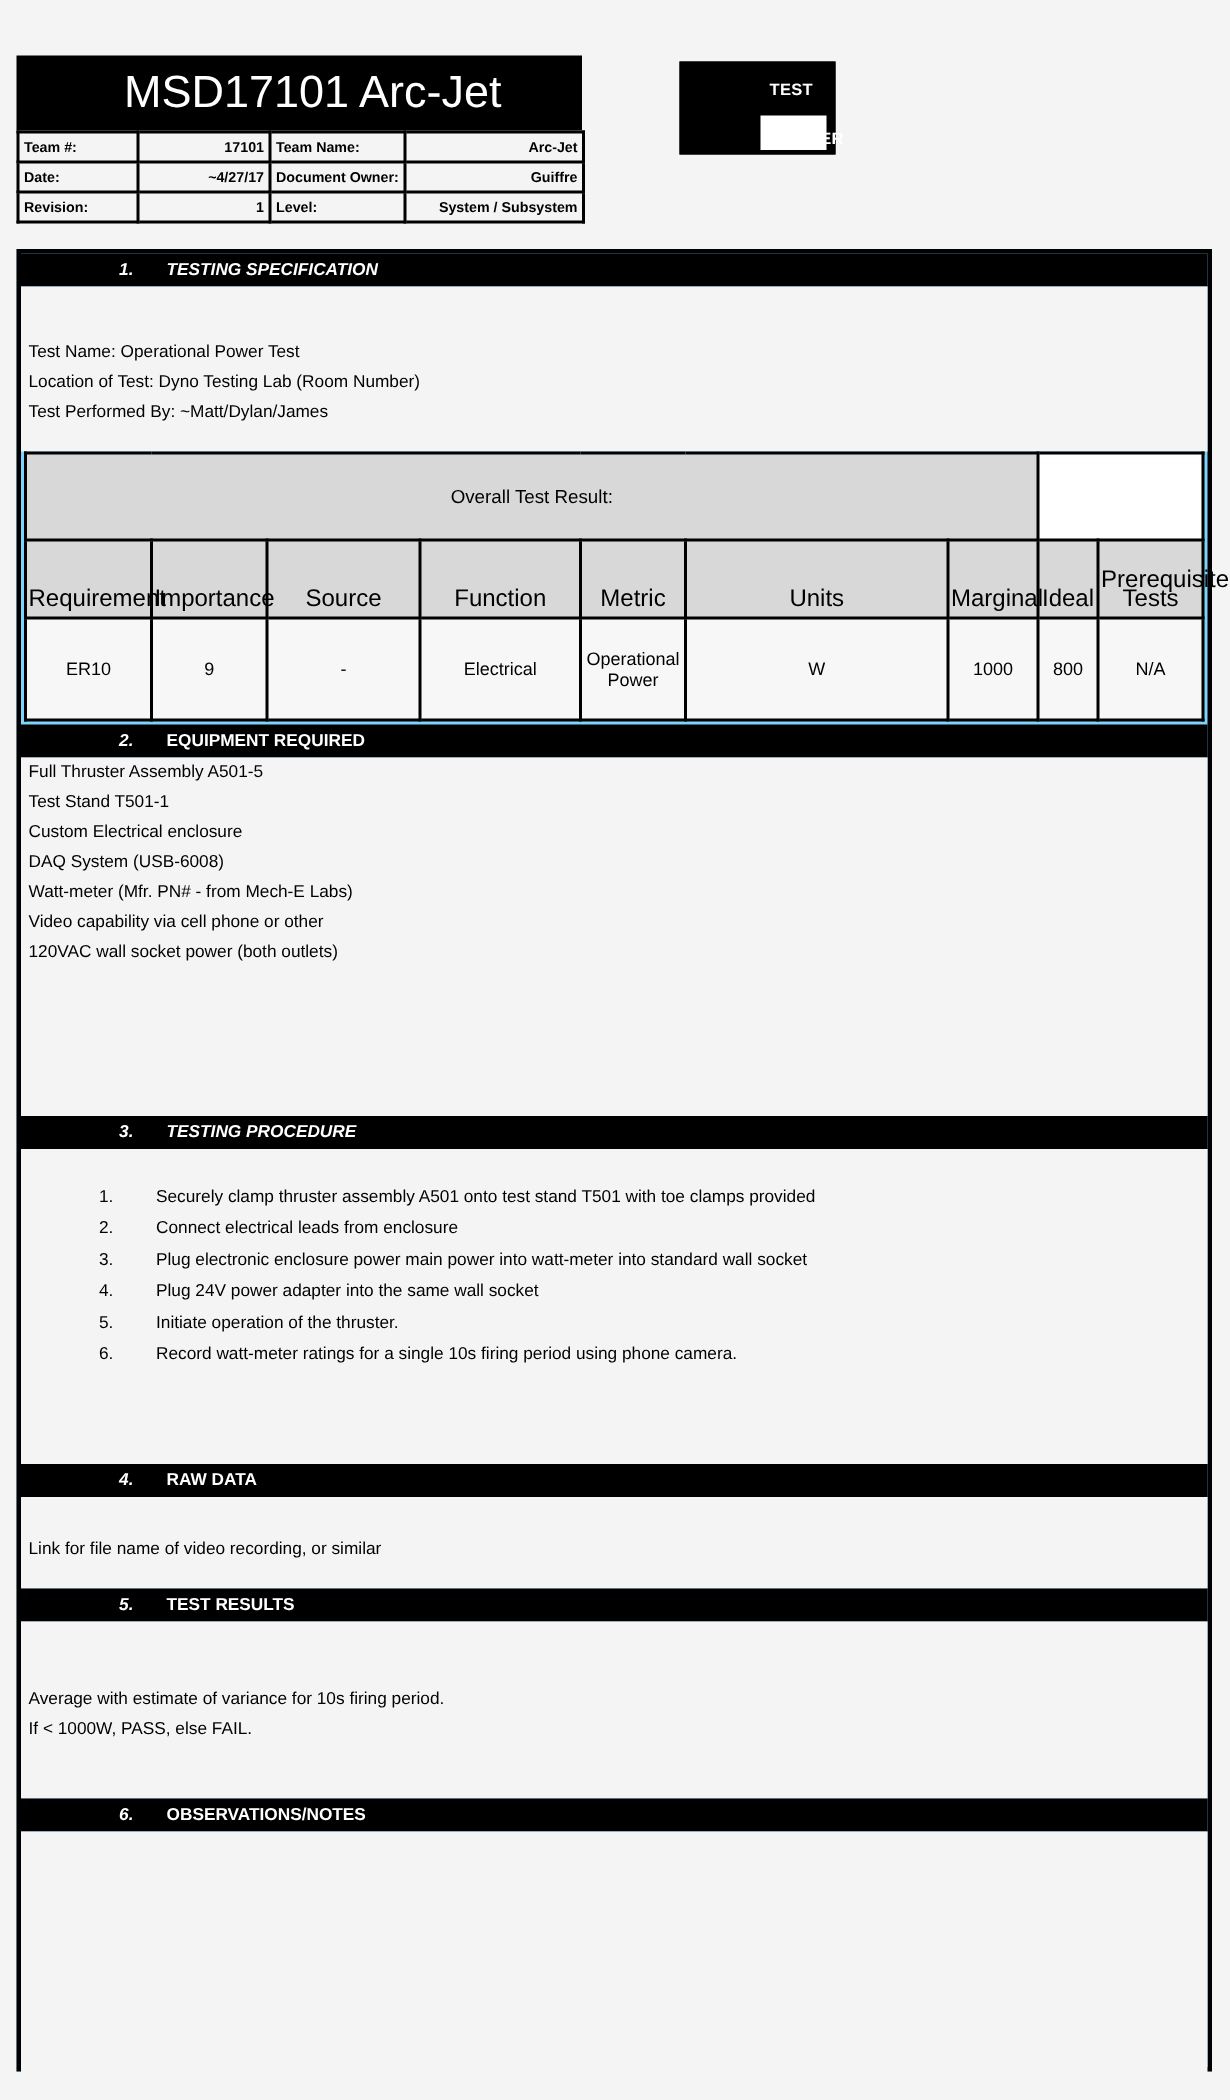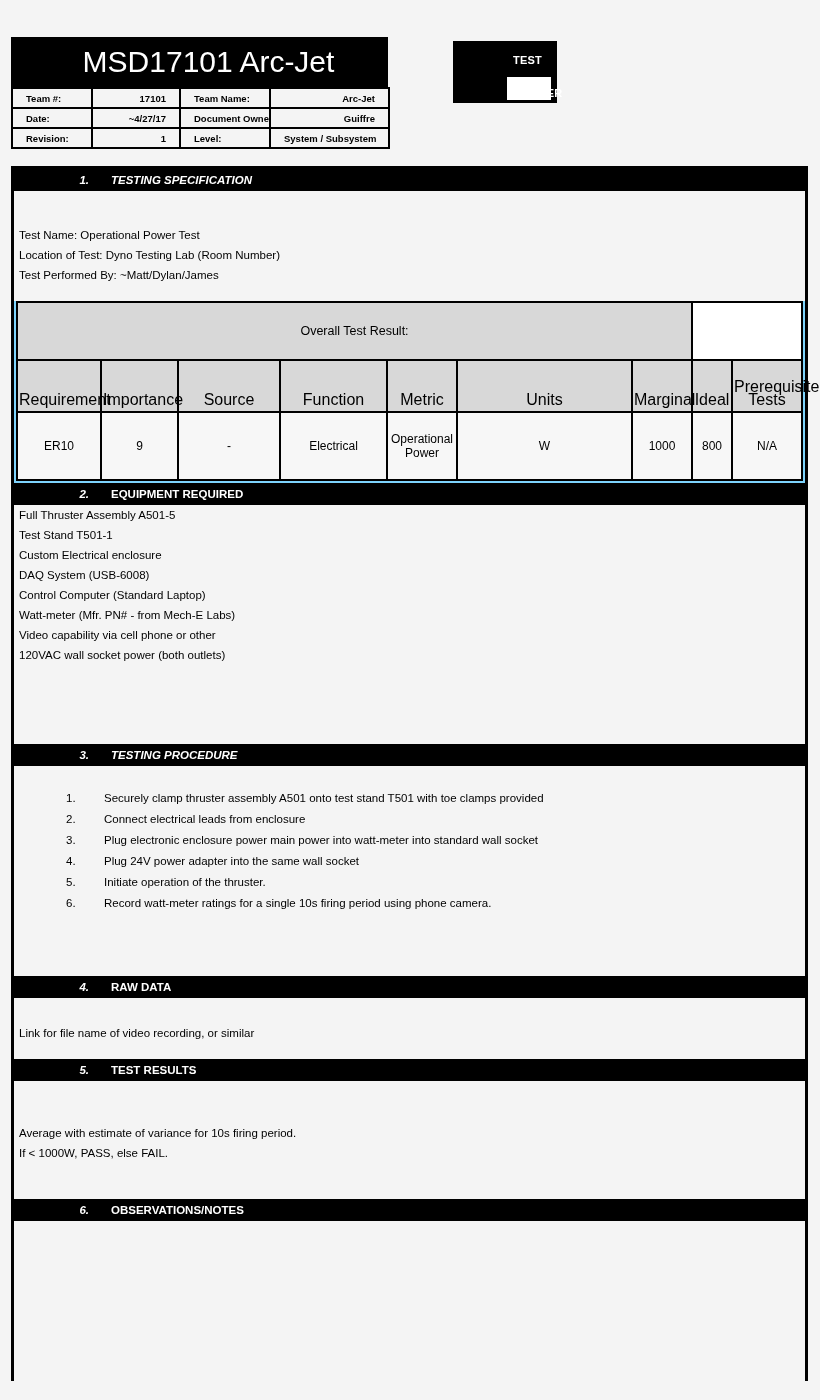--- a/index.html
+++ b/index.html
@@ -44,21 +44,21 @@
     border-collapse: collapse;
     width: 377px;
     table-layout: fixed;
   }
   .meta-table td {
     border: 2px solid #000;
     background: #f4f4f4;
     font-size: 9.5px;
     font-weight: bold;
     height: 20px;
-    padding: 0 13px;
+    padding: 0 3px;
     overflow: hidden;
     white-space: nowrap;
     box-sizing: border-box;
   }
   .meta-label { width: 80px; text-align: left; }
   .meta-value { width: 88px; text-align: right; }
   .meta-label2 { width: 90px; text-align: left; }
   .meta-value2 { width: 119px; text-align: right; }
 
   
@@ -295,21 +295,20 @@
     </div>
 
     <div class="section-band upright" style="margin-top:2px;">
       <span class="band-num">2.</span><span class="band-title">EQUIPMENT REQUIRED</span>
     </div>
     <div class="panel" style="height:239px; ">
       <p>Full Thruster Assembly A501-5</p>
       <p>Test Stand T501-1</p>
       <p>Custom Electrical enclosure</p>
       <p>DAQ System (USB-6008)</p>
-      <p>Control Computer (Standard Laptop)</p>
       <p>Watt-meter (Mfr. PN# - from Mech-E Labs)</p>
       <p>Video capability via cell phone or other</p>
       <p>120VAC wall socket power (both outlets)</p>
     </div>
 
     <div class="section-band">
       <span class="band-num">3.</span><span class="band-title">TESTING PROCEDURE</span>
     </div>
     <div class="panel" style="height:210px; padding-top:22px; padding-left:0;">
       <ol class="proc-list">

